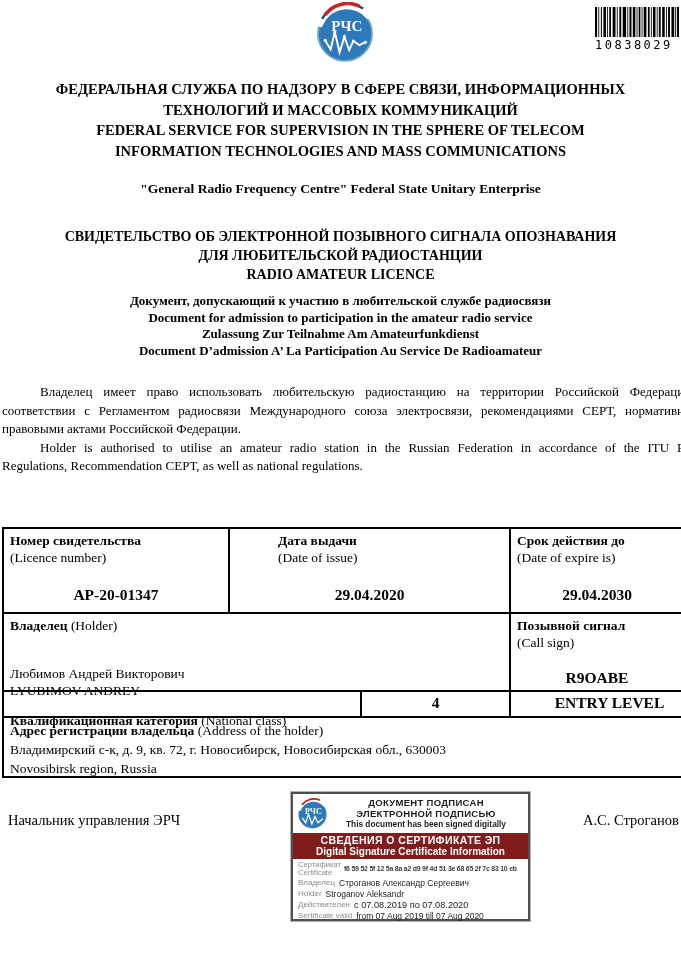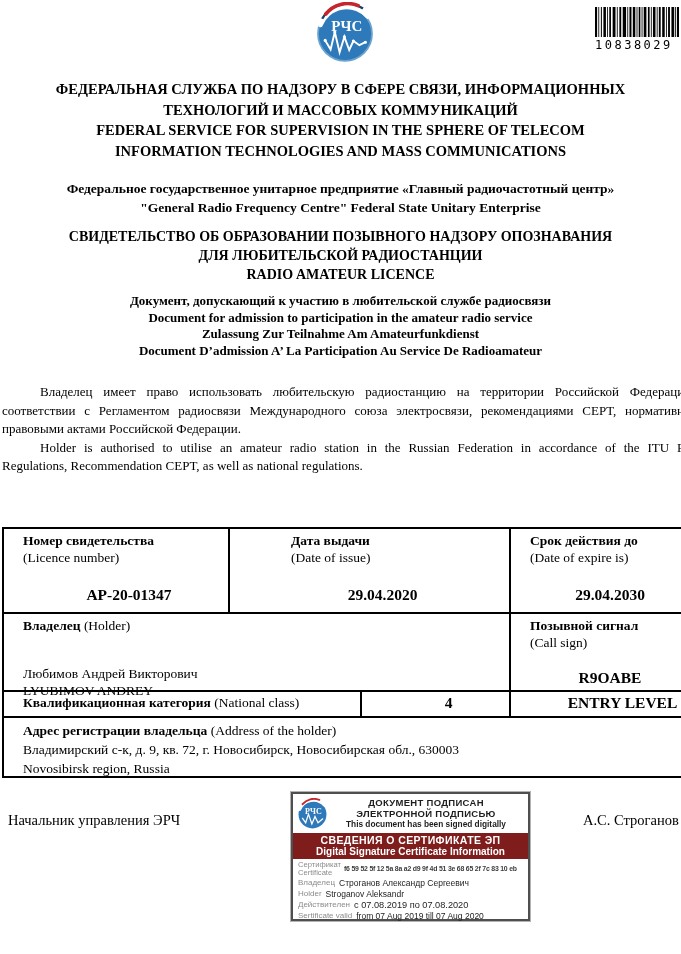--- a/index.html
+++ b/index.html
@@ -23,21 +23,21 @@
   .doc-title { top:227px; font-weight:bold; font-size:14px; line-height:19px; }
   .admission { top:293px; font-weight:bold; font-size:13px; line-height:16.5px; }
   
   .paras { position:absolute; left:2px; top:383px; width:706px; font-size:13px; line-height:18.6px; }
   .pline { width:706px; white-space:nowrap; text-align:justify; text-align-last:justify; overflow:hidden; }
   .pline.last { text-align-last:left; }
   .pline.indent { padding-left:38px; }
   
   .lic-table { position:absolute; left:2px; top:527px; width:708px; height:251px; border:2px solid #000; }
   .vline,.hline { position:absolute; background:#000; }
-  .cell { position:absolute; padding:3px 6px; font-size:13.5px; line-height:17px;margin-left:13px; }
+  .cell { position:absolute; padding:3px 6px; font-size:13.5px; line-height:17px; }
   .lbl-b { font-weight:bold; }
   .val { font-weight:bold; font-size:15.5px; text-align:center; }
   .cell .abs-val { position:absolute; left:0; right:0; }
   
   .sig-position { position:absolute; left:8px; top:812px; font-size:14.5px; }
   .sig-name { position:absolute; left:583px; top:812px; font-size:14.5px; white-space:nowrap; }
   
   .stamp {
     position:absolute; left:291px; top:792px; width:239px; height:129px;
     border:2px solid #4f4f4f; box-shadow:0 0 0 1px #b3b3b3; background:#fff;
@@ -114,26 +114,25 @@
 </div>
 
 <div class="center authority">
   <div>ФЕДЕРАЛЬНАЯ СЛУЖБА ПО НАДЗОРУ В СФЕРЕ СВЯЗИ, ИНФОРМАЦИОННЫХ</div>
   <div>ТЕХНОЛОГИЙ И МАССОВЫХ КОММУНИКАЦИЙ</div>
   <div>FEDERAL SERVICE FOR SUPERVISION IN THE SPHERE OF TELECOM</div>
   <div>INFORMATION TECHNOLOGIES AND MASS COMMUNICATIONS</div>
 </div>
 
 <div class="center enterprise">
-  <div>Федеральное государственное унитарное предприятие «Главный радиочастотный центр»</div>
   <div>"General Radio Frequency Centre" Federal State Unitary Enterprise</div>
 </div>
 
 <div class="center doc-title">
-  <div>СВИДЕТЕЛЬСТВО ОБ ОБРАЗОВАНИИ ПОЗЫВНОГО НАДЗОРУ ОПОЗНАВАНИЯ</div>
+  <div>СВИДЕТЕЛЬСТВО ОБ ЭЛЕКТРОННОЙ ПОЗЫВНОГО СИГНАЛА ОПОЗНАВАНИЯ</div>
   <div>ДЛЯ ЛЮБИТЕЛЬСКОЙ РАДИОСТАНЦИИ</div>
   <div>RADIO AMATEUR LICENCE</div>
 </div>
 
 <div class="center admission">
   <div>Документ, допускающий к участию в любительской службе радиосвязи</div>
   <div>Document for admission to participation in the amateur radio service</div>
   <div>Zulassung Zur Teilnahme Am Amateurfunkdienst</div>
   <div>Document D’admission A’ La Participation Au Service De Radioamateur</div>
 </div>
@@ -177,21 +176,21 @@
     </div>
     <div style="position:absolute; left:6px; bottom:20px;">Любимов Андрей Викторович</div>
     <div style="position:absolute; left:6px; bottom:3px;">LYUBIMOV ANDREY</div>
   </div>
   <div class="cell" style="left:507px; top:85px; width:197px; height:76px;">
     <div class="lbl-b">Позывной сигнал</div>
     <div>(Call sign)</div>
     <div class="abs-val val" style="bottom:4px; width:172px;">R9OABE</div>
   </div>
 
-  <div class="cell" style="left:0; top:163px; width:300px; height:24px; padding-top:2px;">
+  <div class="cell" style="left:0; top:163px; width:300px; height:24px; padding-top:20px;">
     <span class="lbl-b">Квалификационная категория</span><span> (National class)</span>
   </div>
   <div class="cell val" style="left:358px; top:163px; width:147px; height:24px; padding-top:2px;">4</div>
   <div class="cell val" style="left:507px; top:163px; width:197px; height:24px; padding-top:2px;">ENTRY LEVEL</div>
 
   <div class="cell" style="left:0; top:189px; width:704px; height:60px; line-height:19px;">
     <div>
       <span class="lbl-b">Адрес регистрации владельца</span><span> (Address of the holder)</span>
     </div>
     <div>Владимирский с-к, д. 9, кв. 72, г. Новосибирск, Новосибирская обл., 630003</div>

